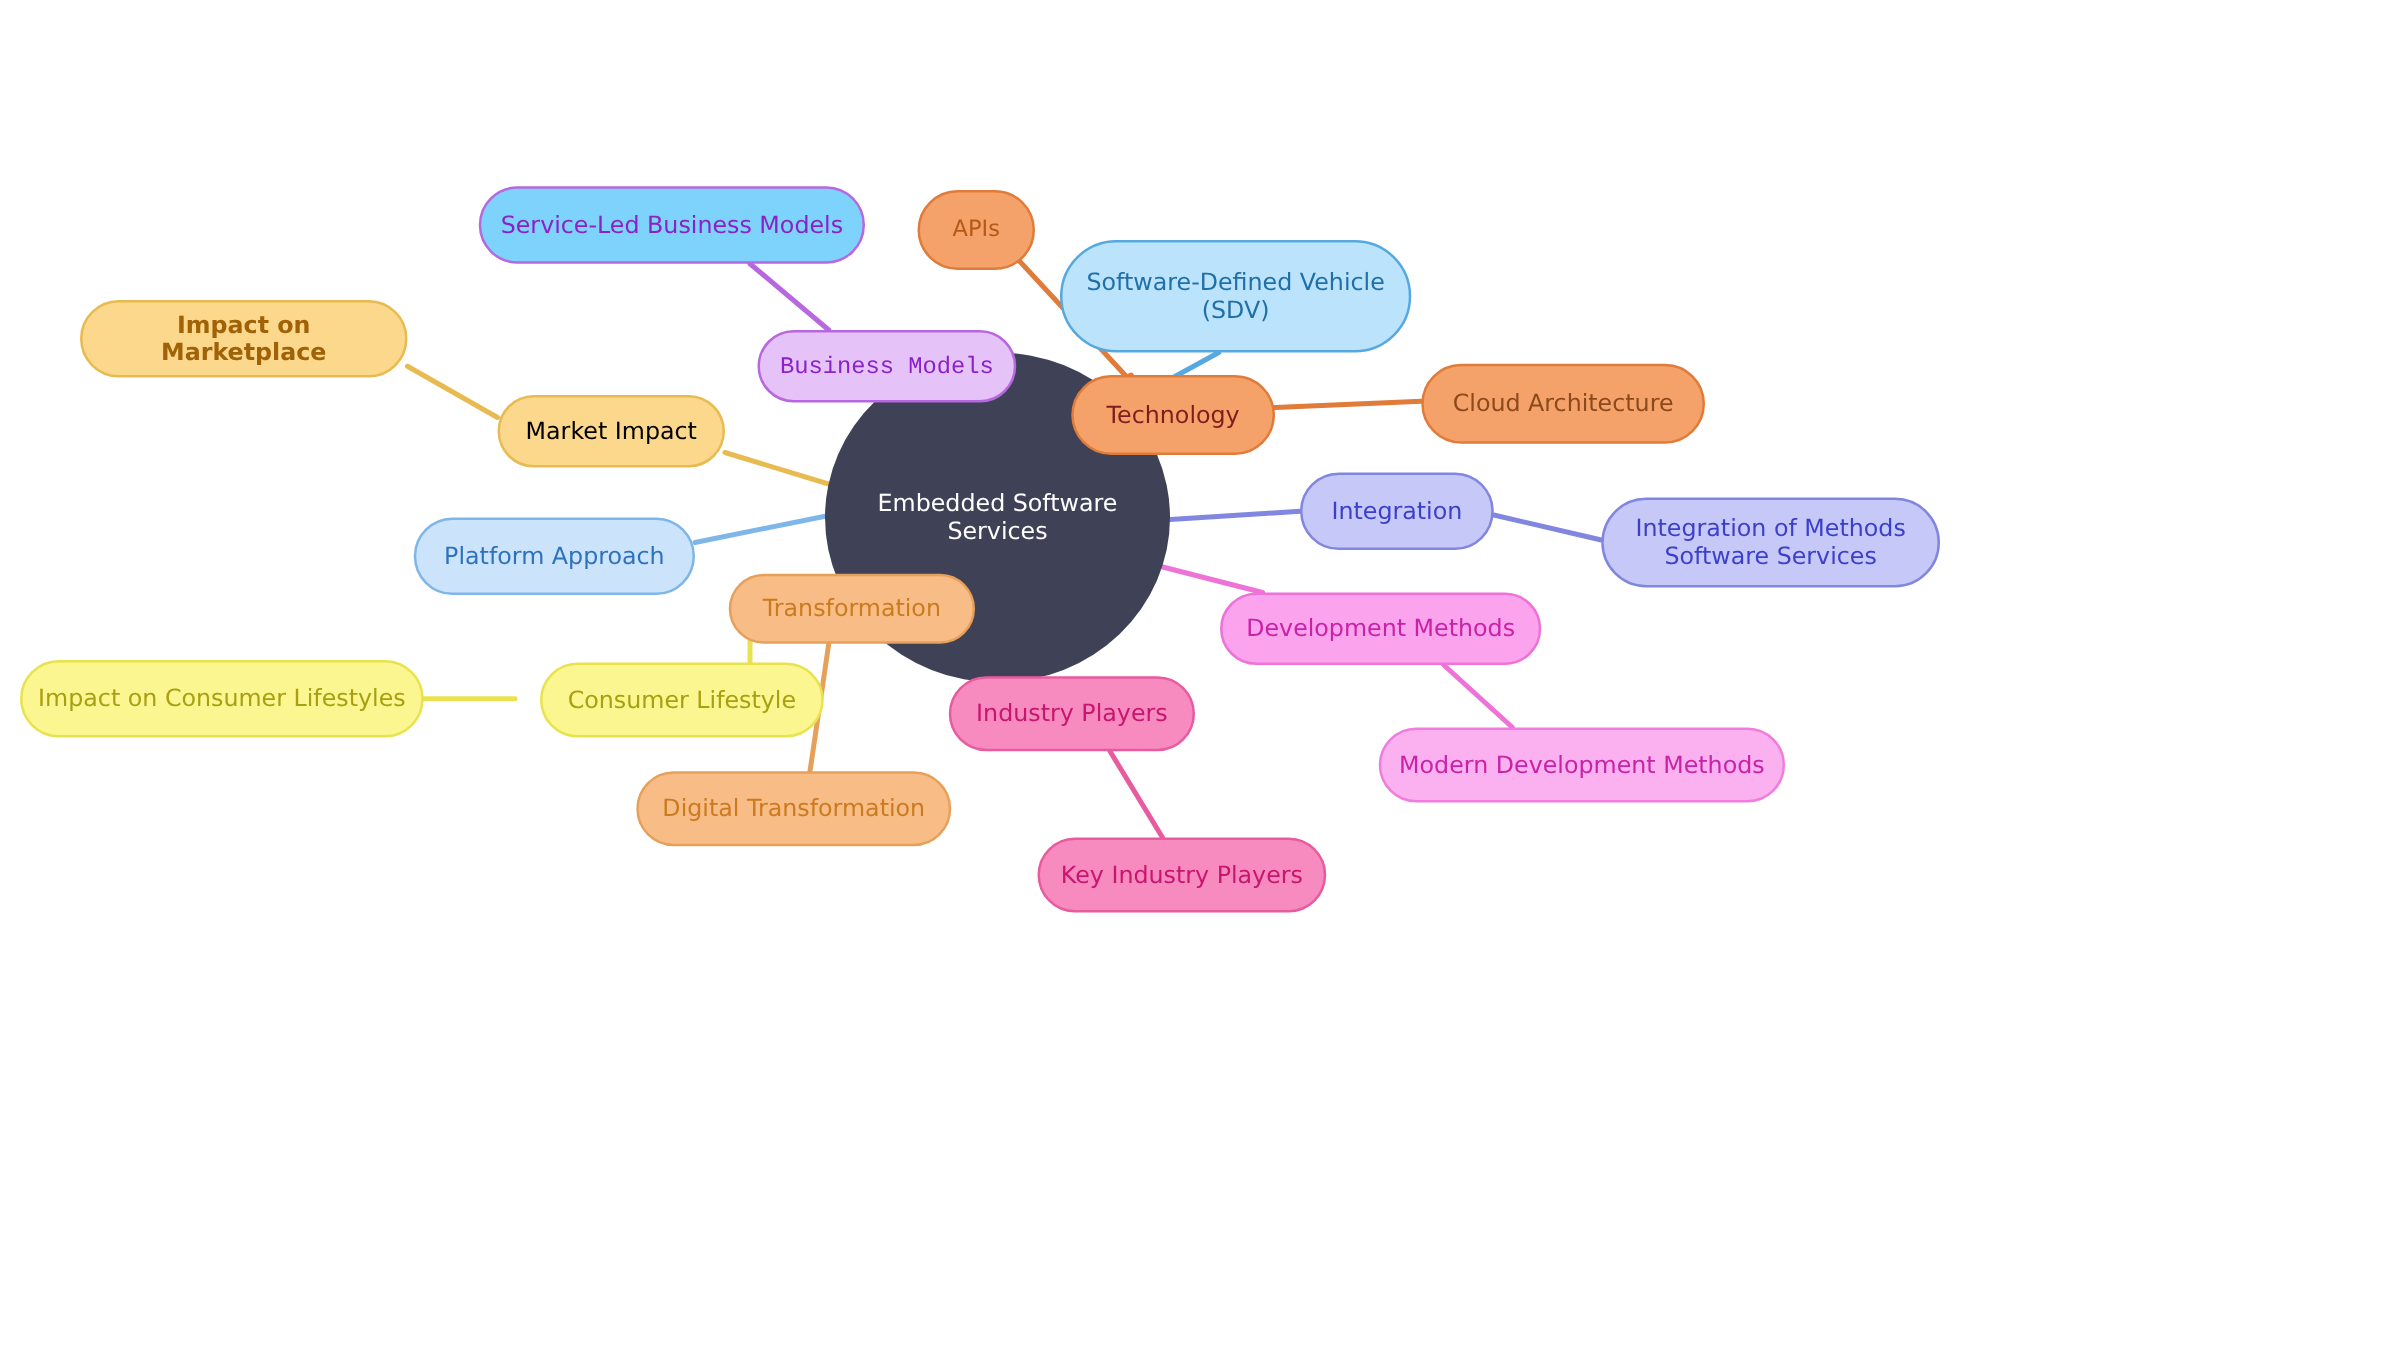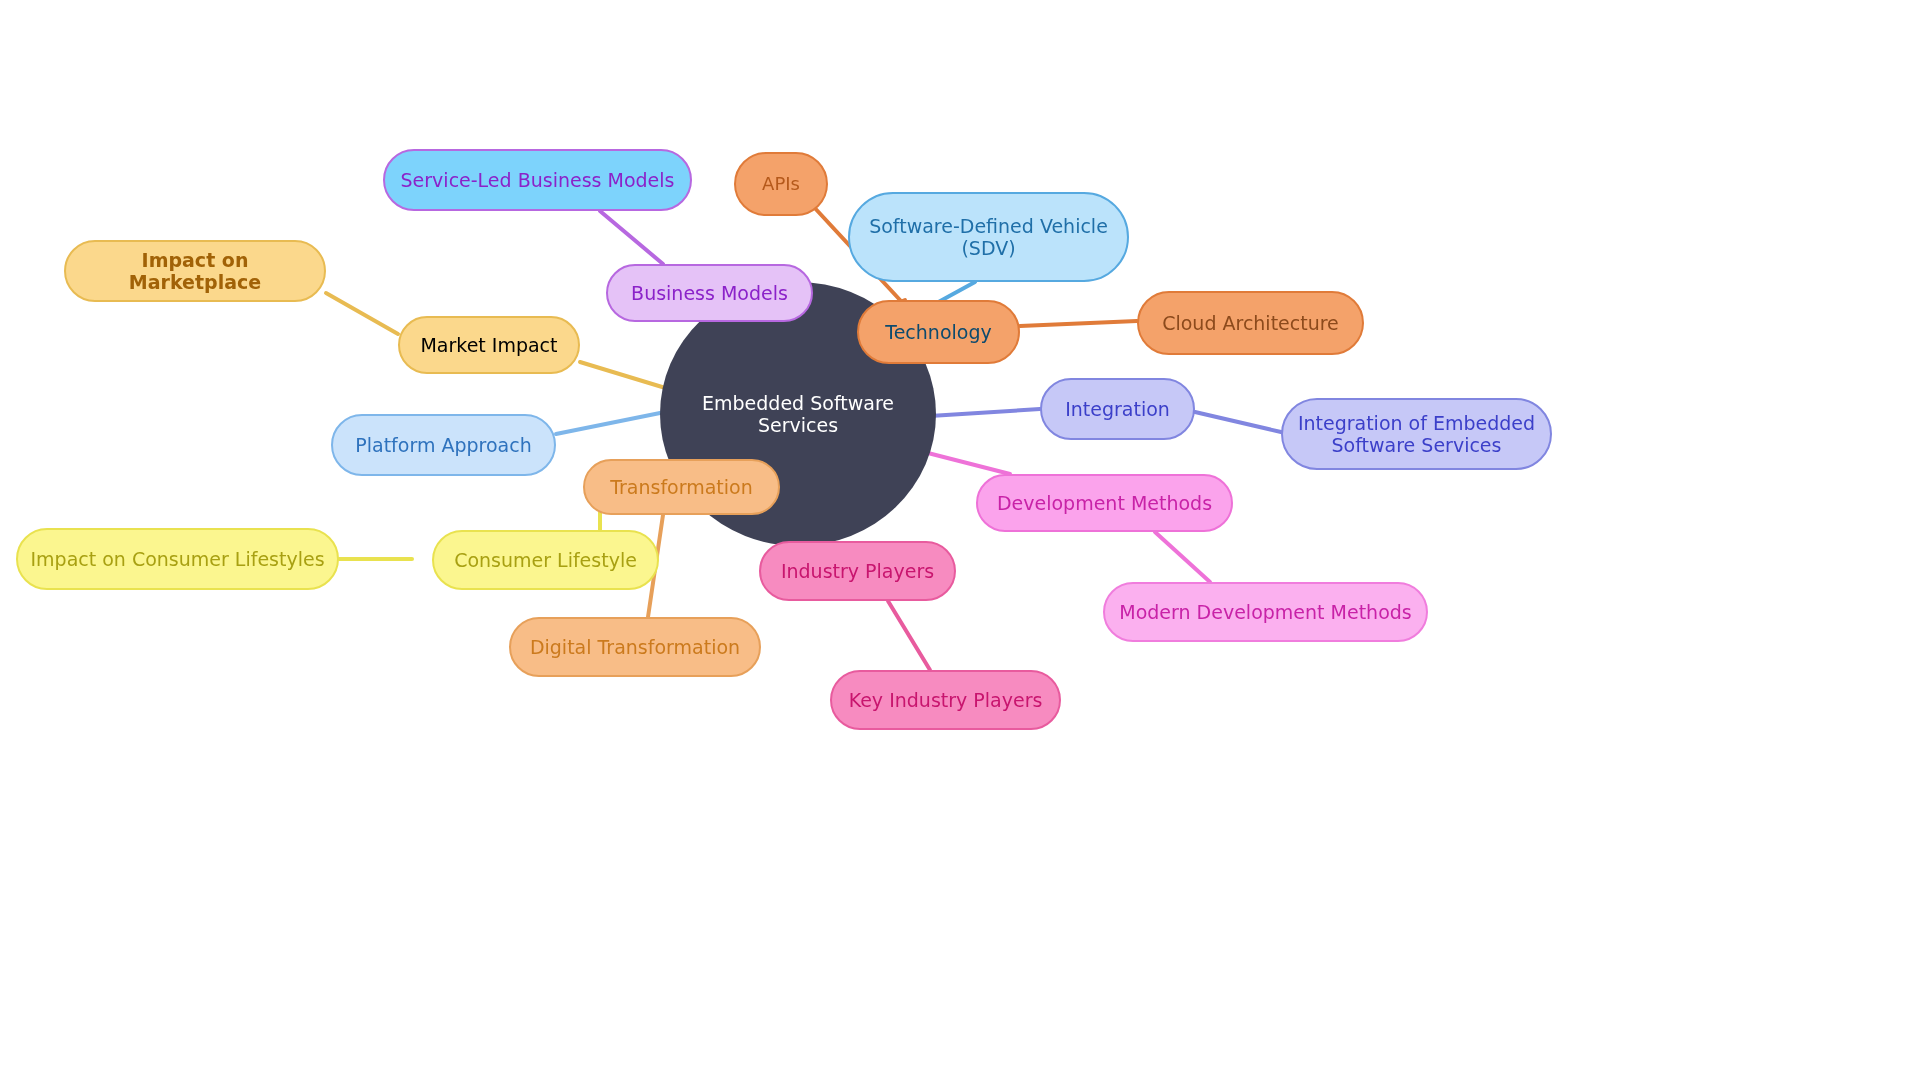--- a/index.html
+++ b/index.html
@@ -62,35 +62,35 @@
       <line x1="412" y1="559" x2="339" y2="559" stroke="#e9e24f" stroke-width="4" stroke-linecap="round"></line>
       <line x1="930" y1="416" x2="1040" y2="409" stroke="#8186e0" stroke-width="4" stroke-linecap="round"></line>
       <line x1="1195" y1="412" x2="1281" y2="432" stroke="#8186e0" stroke-width="4" stroke-linecap="round"></line>
       <line x1="924" y1="452" x2="1010" y2="474" stroke="#ee72d8" stroke-width="4" stroke-linecap="round"></line>
       <line x1="1155" y1="532" x2="1210" y2="582" stroke="#ee72d8" stroke-width="4" stroke-linecap="round"></line>
       <line x1="830" y1="541" x2="830" y2="541" stroke="#e85b9e" stroke-width="4" stroke-linecap="round"></line>
       <line x1="888" y1="601" x2="930" y2="670" stroke="#e85b9e" stroke-width="4" stroke-linecap="round"></line>
     </svg>
   <div id="node-layer">
       <div class="node root" style="left: 660px; top: 282px; width: 276px; height: 264px; background: rgb(63, 66, 86); border-color: rgb(63, 66, 86); color: rgb(255, 255, 255); font-size: 19px;"><span>Embedded Software Services</span></div>
-      <div class="node pill" style="left: 857px; top: 300px; width: 163px; height: 64px; background: rgb(244, 162, 106); border-color: rgb(224, 123, 57); color: #0c4a6e; font-size: 19px;"><span>Technology</span></div>
+      <div class="node pill" style="left: 857px; top: 300px; width: 163px; height: 64px; background: rgb(244, 162, 106); border-color: rgb(224, 123, 57); color: #7f1d1d; font-size: 19px;"><span>Technology</span></div>
       <div class="node pill" style="left: 734px; top: 152px; width: 94px; height: 64px; background: rgb(244, 162, 106); border-color: rgb(224, 123, 57); color: rgb(181, 89, 27); font-size: 18px;"><span>APIs</span></div>
       <div class="node pill" style="left: 1137px; top: 291px; width: 227px; height: 64px; background: rgb(244, 162, 106); border-color: rgb(224, 123, 57); color: rgb(140, 74, 28); font-size: 19px;"><span>Cloud Architecture</span></div>
       <div class="node pill" style="left: 848px; top: 192px; width: 281px; height: 90px; background: rgb(187, 227, 251); border-color: rgb(86, 169, 224); color: rgb(31, 111, 168); font-size: 19px;"><span>Software-Defined Vehicle
 (SDV)</span></div>
-      <div class="node pill" style="left: 606px; top: 264px; width: 207px; height: 58px; background: rgb(229, 194, 247); border-color: rgb(183, 104, 224); color: rgb(139, 34, 201); font-size: 19px;"><span>Business Models</span></div>
+      <div class="node pill" style="left: 606px; top: 264px; width: 207px; height: 58px; background: rgb(229, 194, 247); border-color: rgb(183, 104, 224); color: rgb(139, 34, 201); font-size: 19px; font-family: Liberation Mono, monospace;"><span>Business Models</span></div>
       <div class="node pill" style="left: 383px; top: 149px; width: 309px; height: 62px; background: #7dd3fc; border-color: rgb(183, 104, 224); color: rgb(139, 34, 201); font-size: 19px;"><span>Service-Led Business Models</span></div>
       <div class="node pill" style="left: 398px; top: 316px; width: 182px; height: 58px; background: rgb(251, 216, 140); border-color: rgb(232, 187, 82); color: #000000; font-size: 19px;"><span>Market Impact</span></div>
       <div class="node pill" style="left: 64px; top: 240px; width: 262px; height: 62px; background: rgb(251, 216, 140); border-color: rgb(232, 187, 82); color: #a16207; font-size: 19px; font-weight: bold;"><span>Impact on Marketplace</span></div>
       <div class="node pill" style="left: 331px; top: 414px; width: 225px; height: 62px; background: rgb(203, 227, 251); border-color: rgb(126, 182, 234); color: rgb(46, 114, 189); font-size: 19px;"><span>Platform Approach</span></div>
       <div class="node pill" style="left: 583px; top: 459px; width: 197px; height: 56px; background: rgb(248, 189, 135); border-color: rgb(231, 160, 90); color: rgb(203, 122, 29); font-size: 19px;"><span>Transformation</span></div>
       <div class="node pill" style="left: 509px; top: 617px; width: 252px; height: 60px; background: rgb(248, 189, 135); border-color: rgb(231, 160, 90); color: rgb(203, 122, 29); font-size: 19px;"><span>Digital Transformation</span></div>
       <div class="node pill" style="left: 432px; top: 530px; width: 227px; height: 60px; background: rgb(251, 246, 143); border-color: rgb(233, 226, 79); color: rgb(168, 160, 18); font-size: 19px;"><span>Consumer Lifestyle</span></div>
       <div class="node pill" style="left: 16px; top: 528px; width: 323px; height: 62px; background: rgb(251, 246, 143); border-color: rgb(233, 226, 79); color: rgb(168, 160, 18); font-size: 19px;"><span>Impact on Consumer Lifestyles</span></div>
       <div class="node pill" style="left: 1040px; top: 378px; width: 155px; height: 62px; background: rgb(198, 200, 247); border-color: rgb(129, 134, 224); color: rgb(59, 63, 201); font-size: 19px;"><span>Integration</span></div>
-      <div class="node pill" style="left: 1281px; top: 398px; width: 271px; height: 72px; background: rgb(198, 200, 247); border-color: rgb(129, 134, 224); color: rgb(59, 63, 201); font-size: 19px;"><span>Integration of Embedded
+      <div class="node pill" style="left: 1281px; top: 398px; width: 271px; height: 72px; background: rgb(198, 200, 247); border-color: rgb(129, 134, 224); color: rgb(59, 63, 201); font-size: 19px;"><span>Integration of Methods
 Software Services</span></div>
       <div class="node pill" style="left: 976px; top: 474px; width: 257px; height: 58px; background: rgb(251, 163, 236); border-color: rgb(238, 114, 216); color: rgb(200, 34, 167); font-size: 19px;"><span>Development Methods</span></div>
       <div class="node pill" style="left: 1103px; top: 582px; width: 325px; height: 60px; background: rgb(251, 176, 239); border-color: rgb(240, 125, 221); color: rgb(200, 34, 167); font-size: 19px;"><span>Modern Development Methods</span></div>
       <div class="node pill" style="left: 759px; top: 541px; width: 197px; height: 60px; background: rgb(247, 139, 192); border-color: rgb(232, 91, 158); color: rgb(200, 21, 110); font-size: 19px;"><span>Industry Players</span></div>
       <div class="node pill" style="left: 830px; top: 670px; width: 231px; height: 60px; background: rgb(247, 139, 192); border-color: rgb(232, 91, 158); color: rgb(200, 21, 110); font-size: 19px;"><span>Key Industry Players</span></div>
     </div>
 </div>
 
 </body></html>

